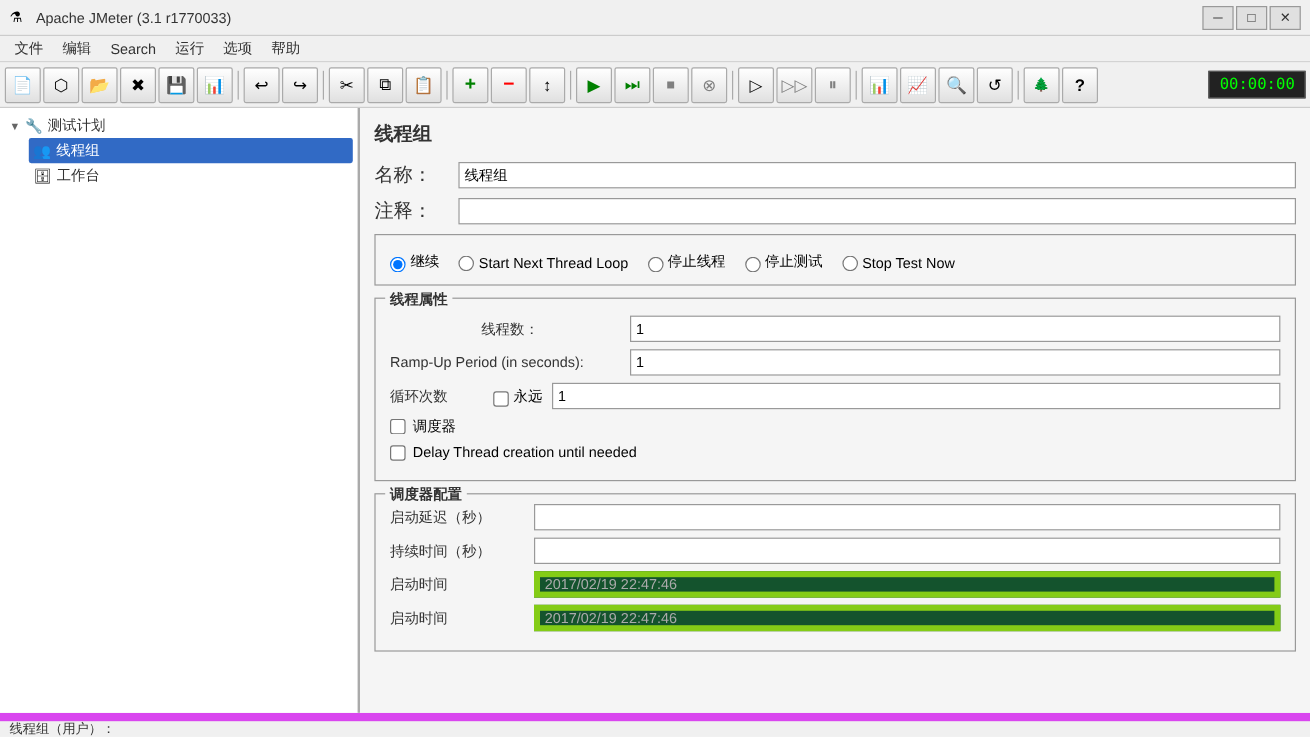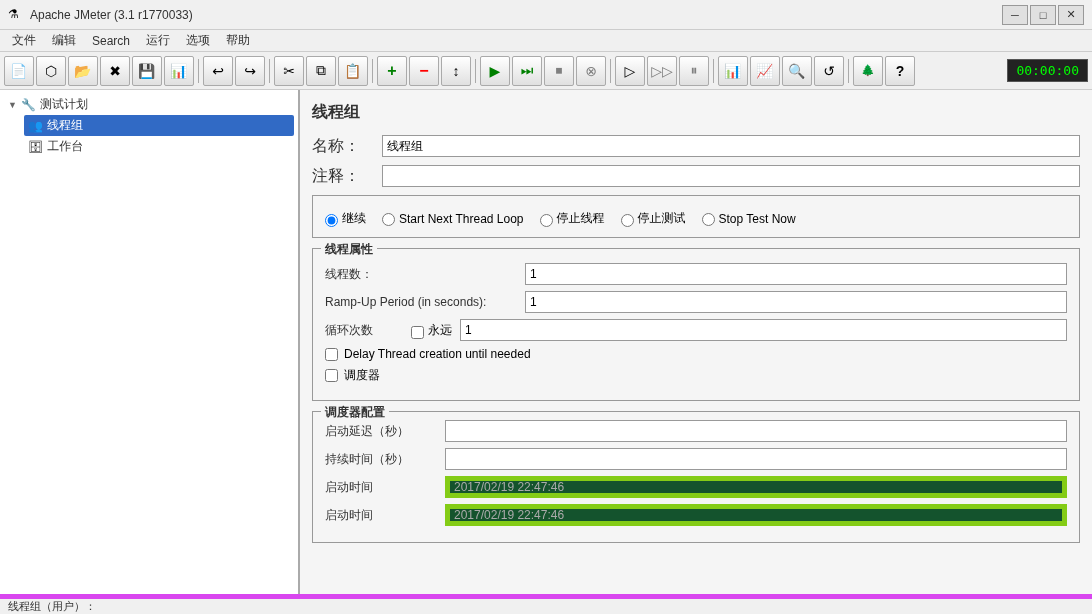--- a/index.html
+++ b/index.html
@@ -54,21 +54,21 @@
     
     .thread-form-row { display: flex; align-items: center; margin-bottom: 6px; }
     .thread-label { color: #333; font-size: 12px; flex-shrink: 0; }
     .thread-input { height: 22px; border: 1px solid #999; background: white; padding: 2px 4px; font-size: 12px; flex: 1; min-width: 50px; }
 
     
     .check-row { display: flex; align-items: center; gap: 6px; margin-bottom: 6px; cursor: pointer; }
     .check-row input { cursor: pointer; }
 
     
-    .statusbar { height: 20px; background: #f0f0f0; border-top: 5px solid #d946ef; display: flex; align-items: center; padding: 0 8px; font-size: 11px; color: #333; }
+    .statusbar { height: 20px; background: #f0f0f0; border-top: 7px solid #d946ef; display: flex; align-items: center; padding: 0 8px; font-size: 11px; color: #333; }
 
     
     .sched-form-row { display: flex; align-items: center; margin-bottom: 6px; }
     .sched-label { width: 120px; color: #333; font-size: 12px; flex-shrink: 0; }
     .sched-input { height: 22px; border: 1px solid #999; background: white; padding: 2px 4px; font-size: 12px; flex: 1; }
     .sched-input-gray { height: 22px; border: 5px solid #84cc16; background: #14532d; padding: 2px 4px; font-size: 12px; flex: 1; color: #aaa; }
   </style>
 </head>
 <body>
 
@@ -184,46 +184,46 @@
           <input type="radio" name="error-action" style="">
           <span>Stop Test Now</span>
         </label>
       </div>
     </div>
 
     <div class="group-box">
       <span class="group-title">线程属性</span>
 
       <div class="thread-form-row" style="margin-top:6px;">
-        <span class="thread-label" style="width:200px;">线程数：</span>
+        <span class="thread-label" style="width:200px;text-align:center;">线程数：</span>
         <input class="thread-input" type="text" value="1" style="">
       </div>
 
       <div class="thread-form-row">
         <span class="thread-label" style="width:200px;">Ramp-Up Period (in seconds):</span>
         <input class="thread-input" type="text" value="1" style="">
       </div>
 
       <div class="thread-form-row">
         <span class="thread-label" style="width:80px;margin-right:6px;">循环次数</span>
         <label class="radio-option" style="margin-right:8px;">
           <input type="checkbox" style="">
           <span>永远</span>
         </label>
         <input class="thread-input" type="text" value="1" style="">
       </div>
 
       <div class="check-row">
         <input type="checkbox" style="">
-        <span>Delay Thread creation until needed</span>
+        <span>调度器</span>
       </div>
 
       <div class="check-row">
         <input type="checkbox" style="">
-        <span>调度器</span>
+        <span>Delay Thread creation until needed</span>
       </div>
     </div>
 
     <div class="group-box">
       <span class="group-title">调度器配置</span>
 
       <div class="sched-form-row">
         <span class="sched-label">启动延迟（秒）</span>
         <input class="sched-input" type="text" style="">
       </div>

